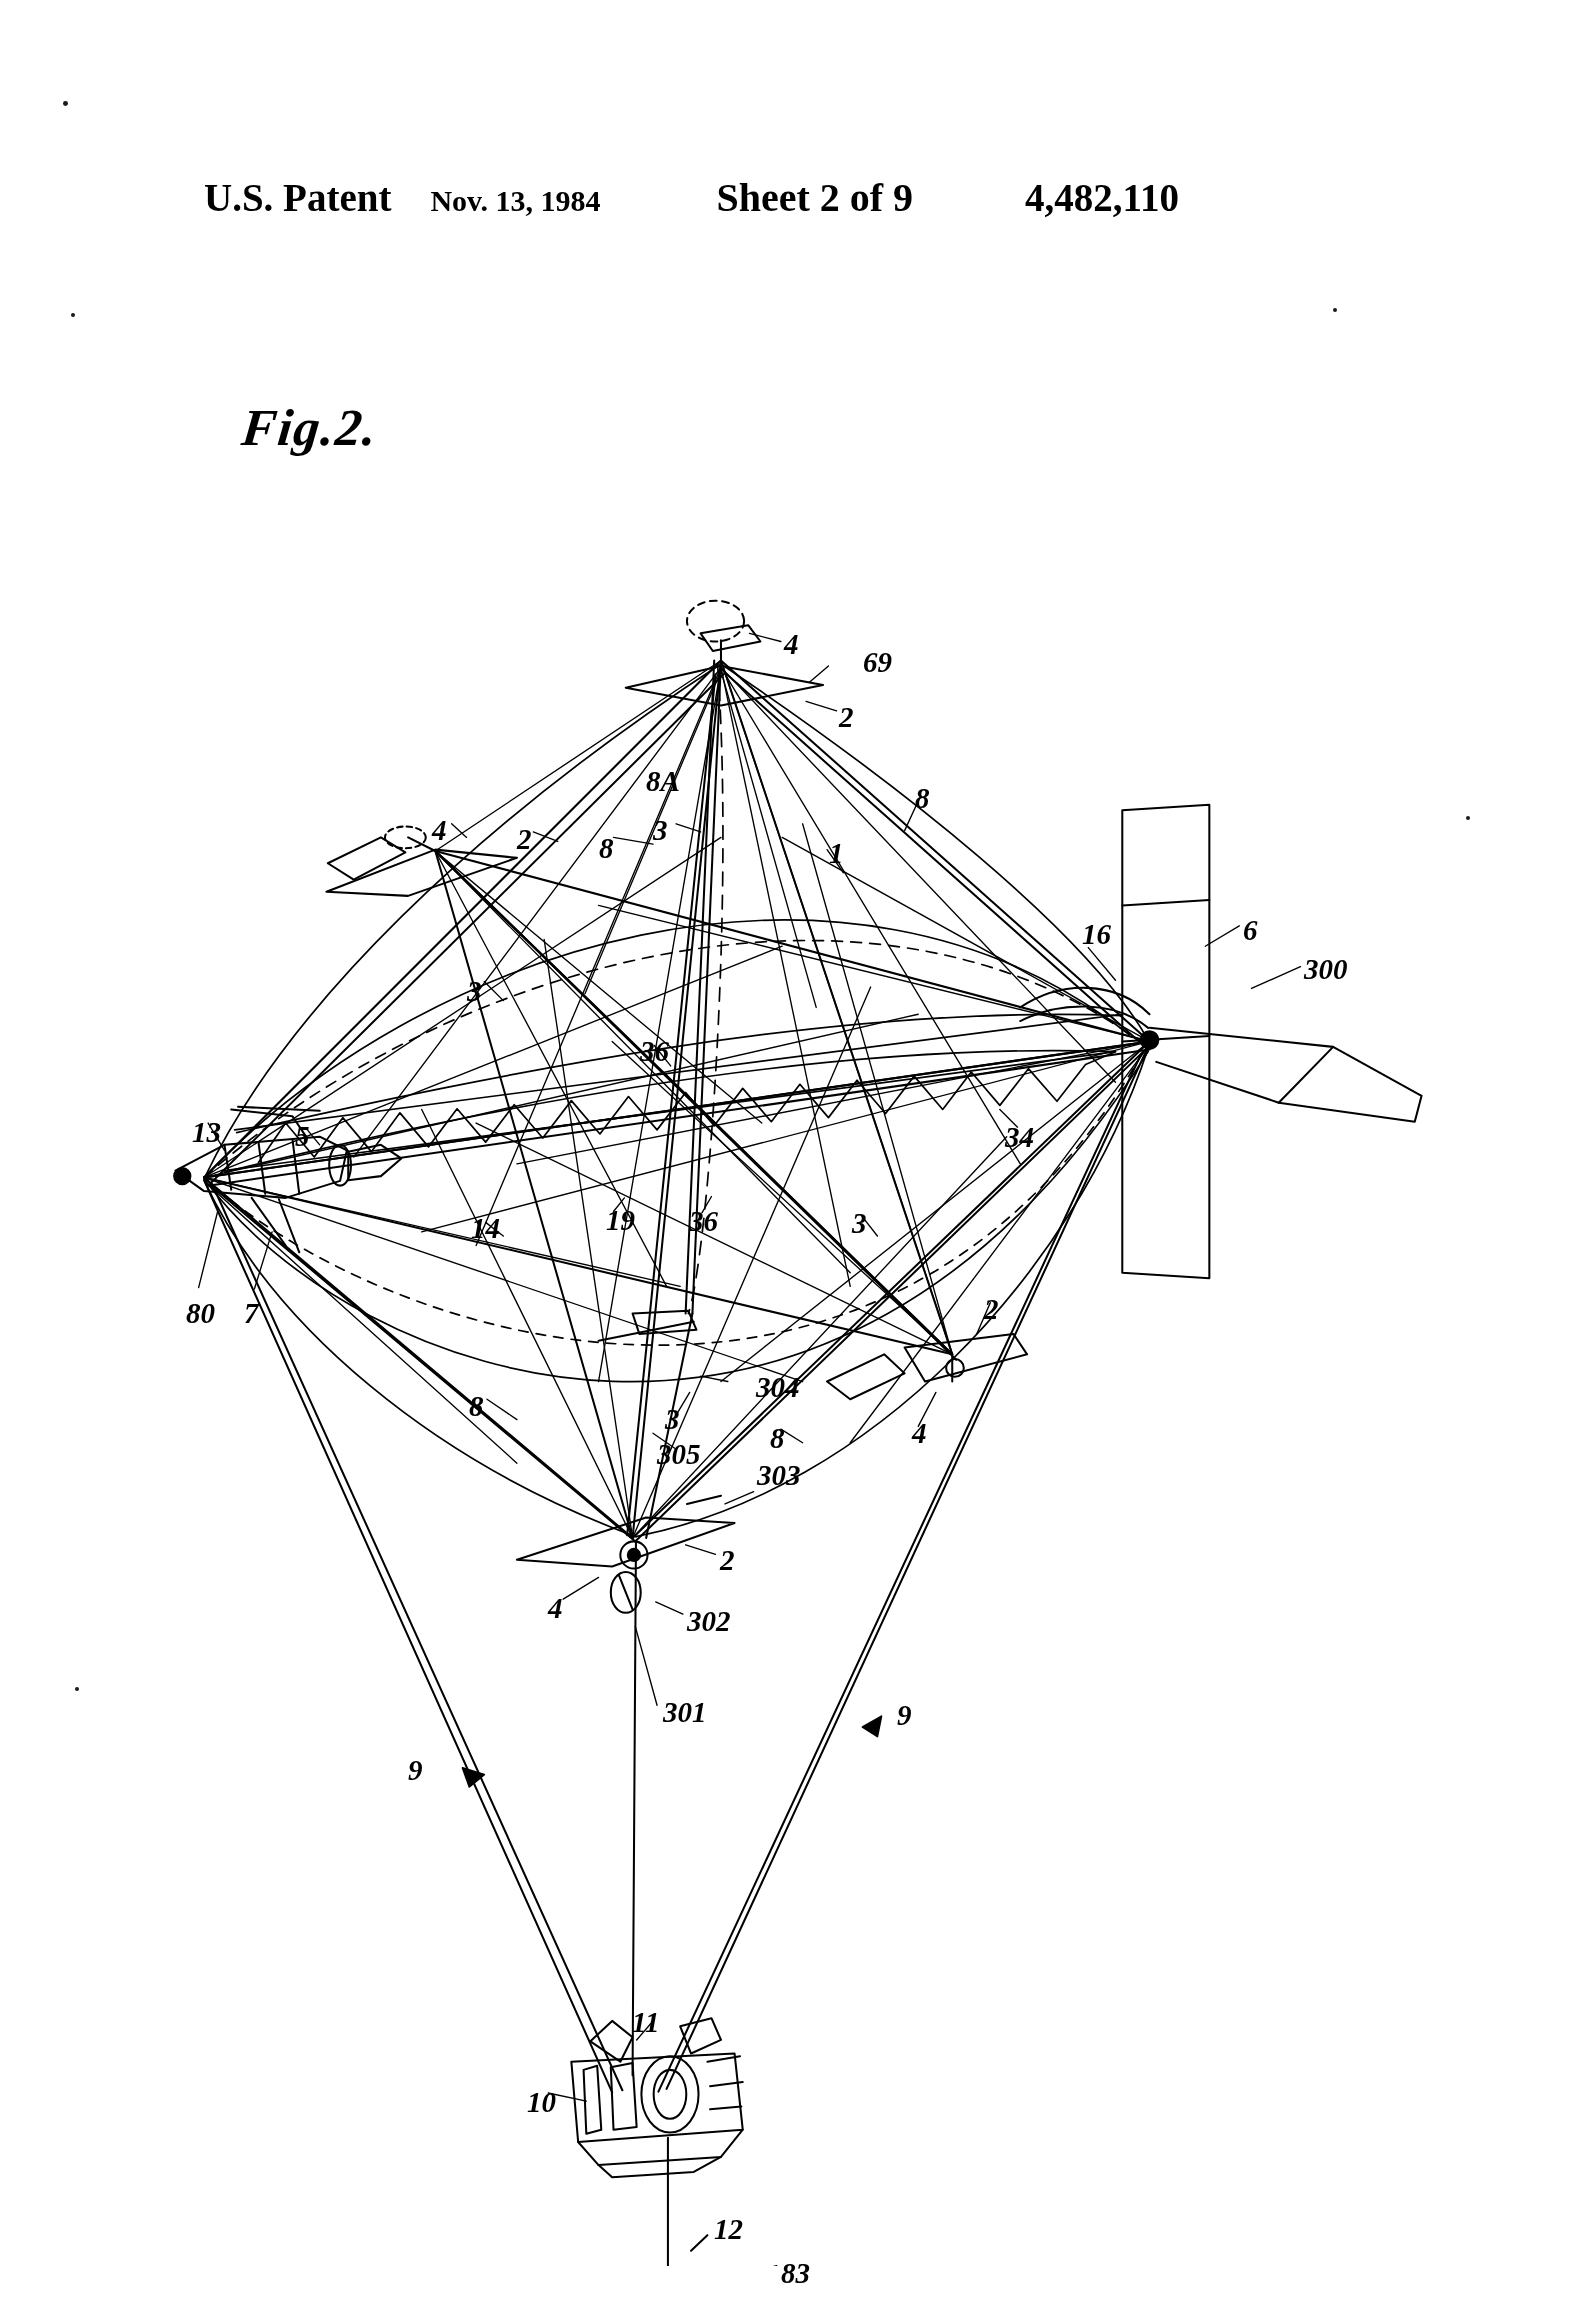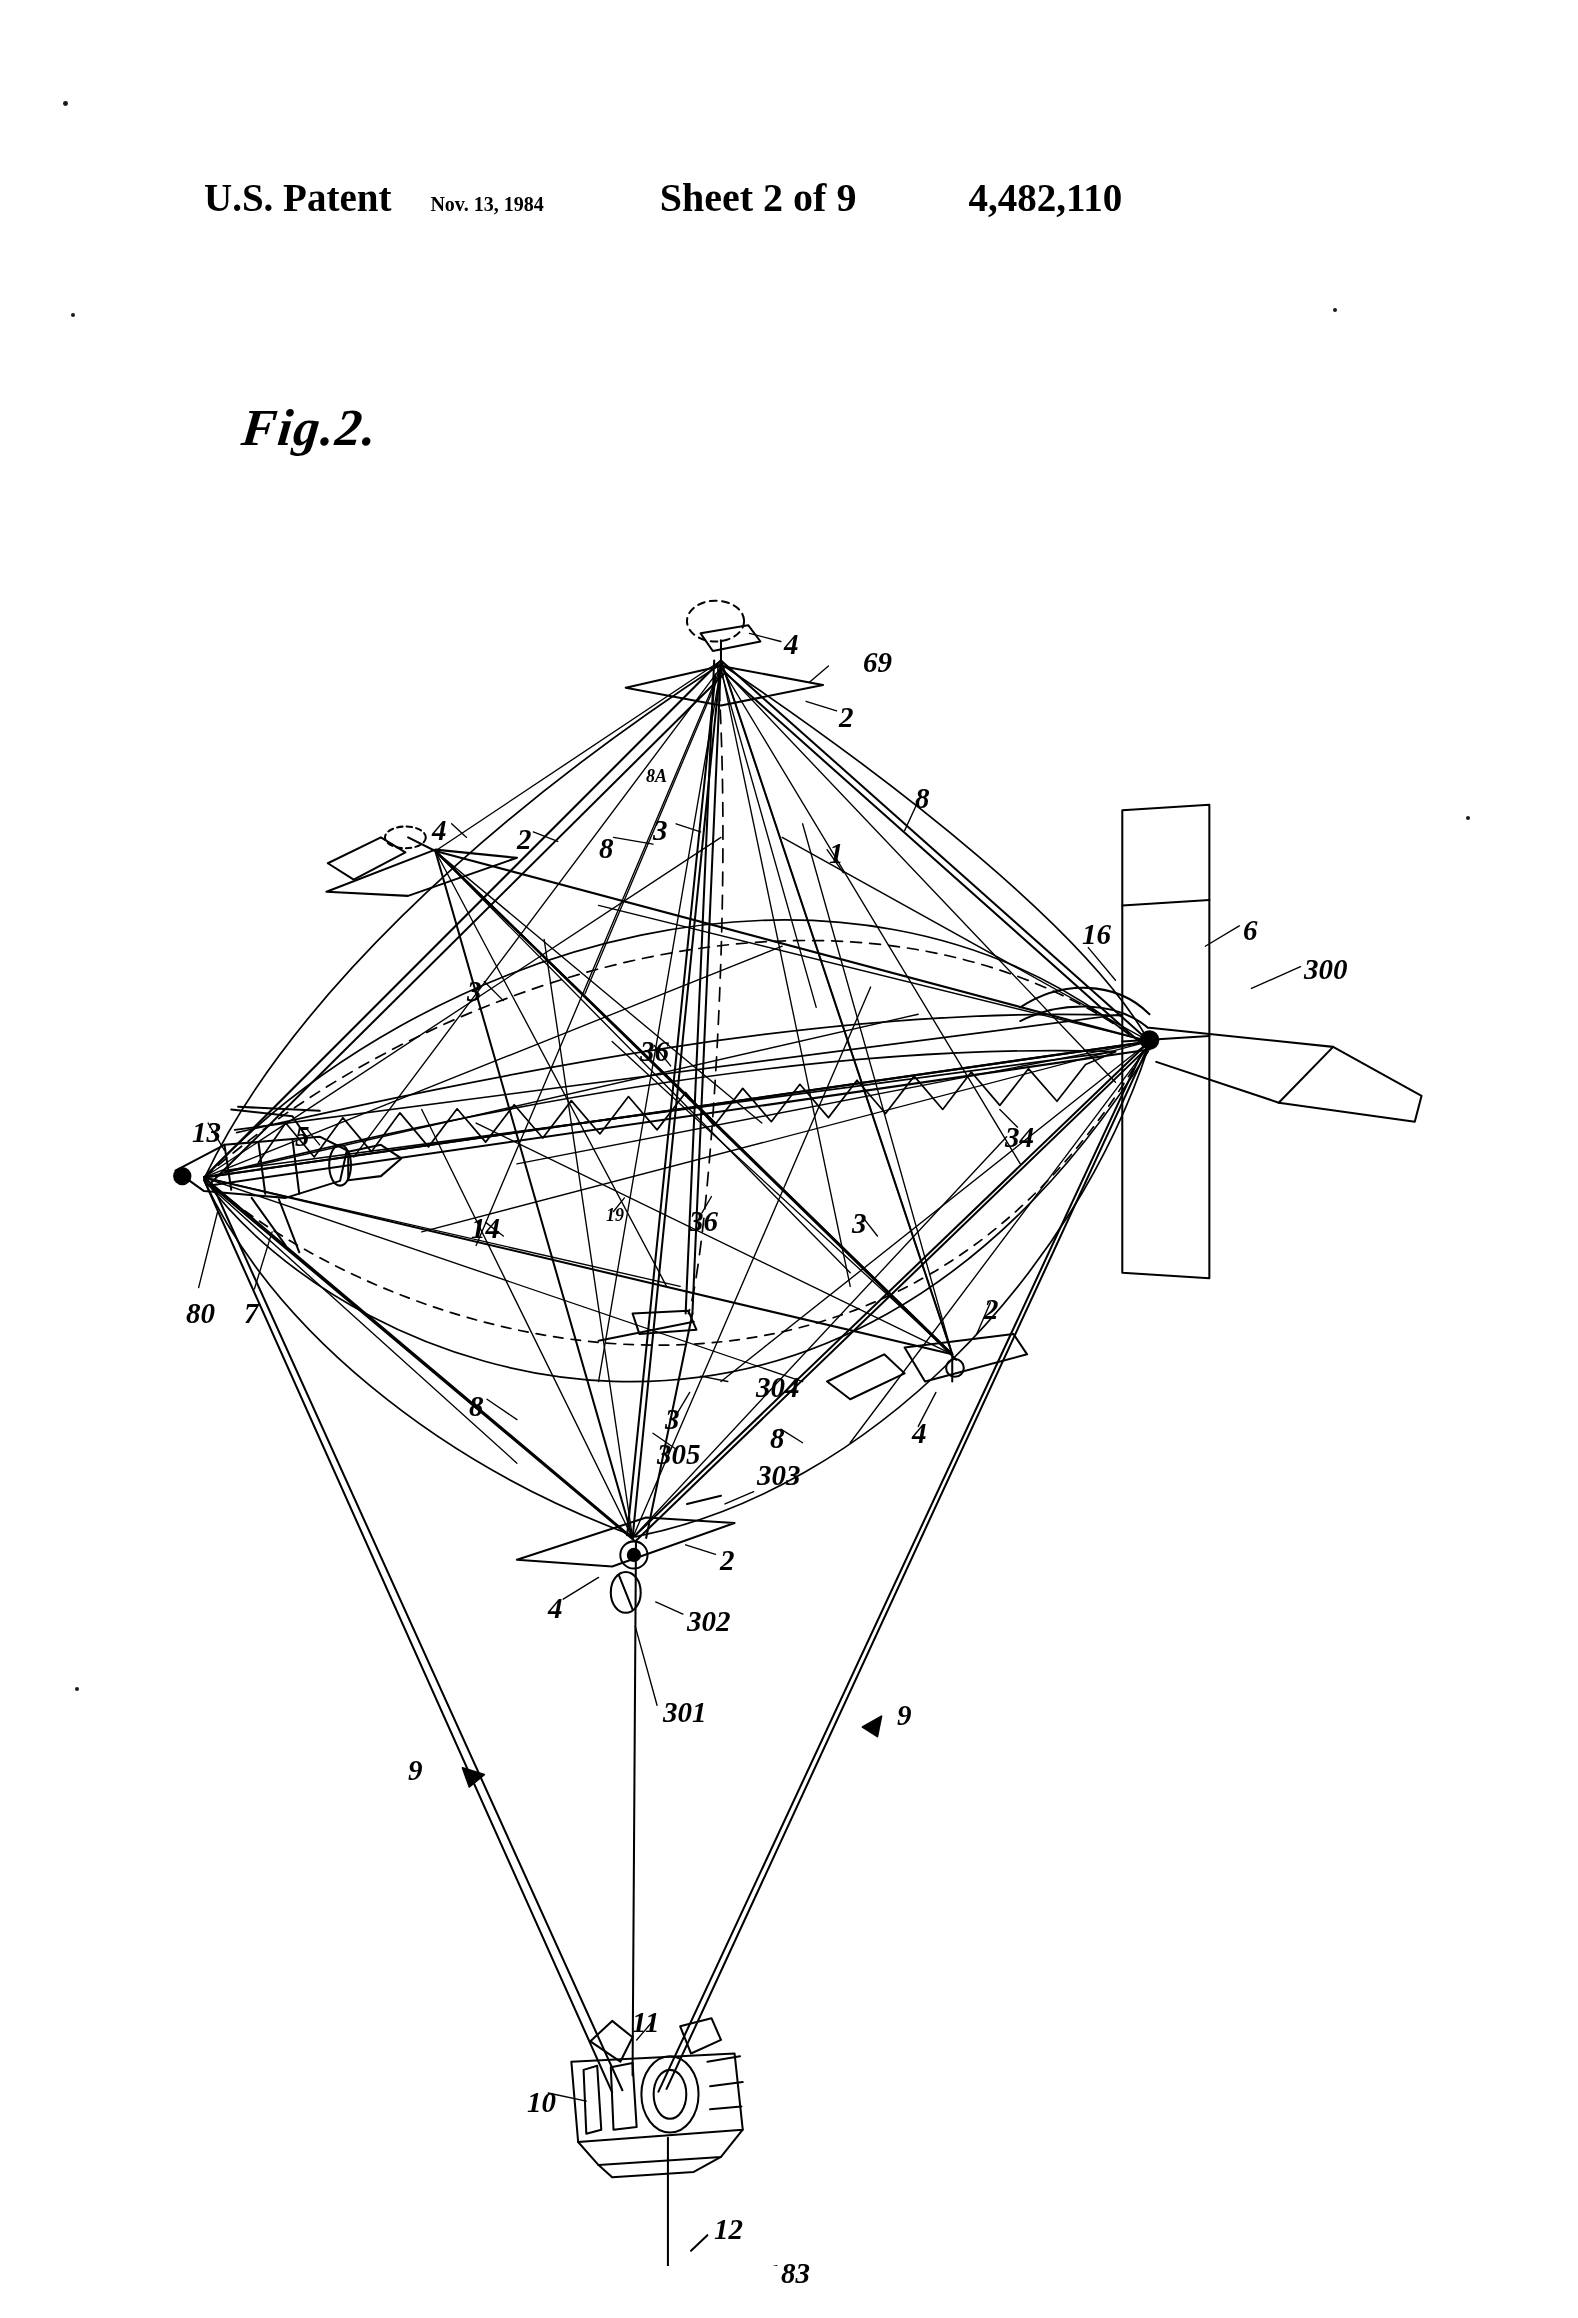--- a/index.html
+++ b/index.html
@@ -30,21 +30,21 @@
     font-family: "Liberation Serif", serif;
     font-weight: bold;
     font-size: 39px;
     letter-spacing: 0px;
     white-space: nowrap;
     margin-top: 19px;
   }
   .hdr-date {
     font-family: "Liberation Serif", serif;
     font-weight: bold;
-    font-size: 20px;
+    font-size: 30px;
     margin-left: 39px;
     white-space: nowrap;
   }
   .hdr-sheet {
     font-family: "Liberation Serif", serif;
     font-weight: bold;
     font-size: 40px;
     margin-left: 116px;
     white-space: nowrap;
   }
@@ -88,21 +88,21 @@
   
   .ref {
     position: absolute;
     font-family: "Liberation Serif", serif;
     font-style: italic;
     font-weight: bold;
     font-size: 25px;
     line-height: 1;
     white-space: nowrap;
   }
-  .ref.small { font-size: 18px; }
+  .ref.small { font-size: 29px; }
   .ref.big { font-size: 29px; }
 
   
   .speck {
     position: absolute;
     background: #1a1a1a;
     border-radius: 50%;
   }
 </style>
 </head>

